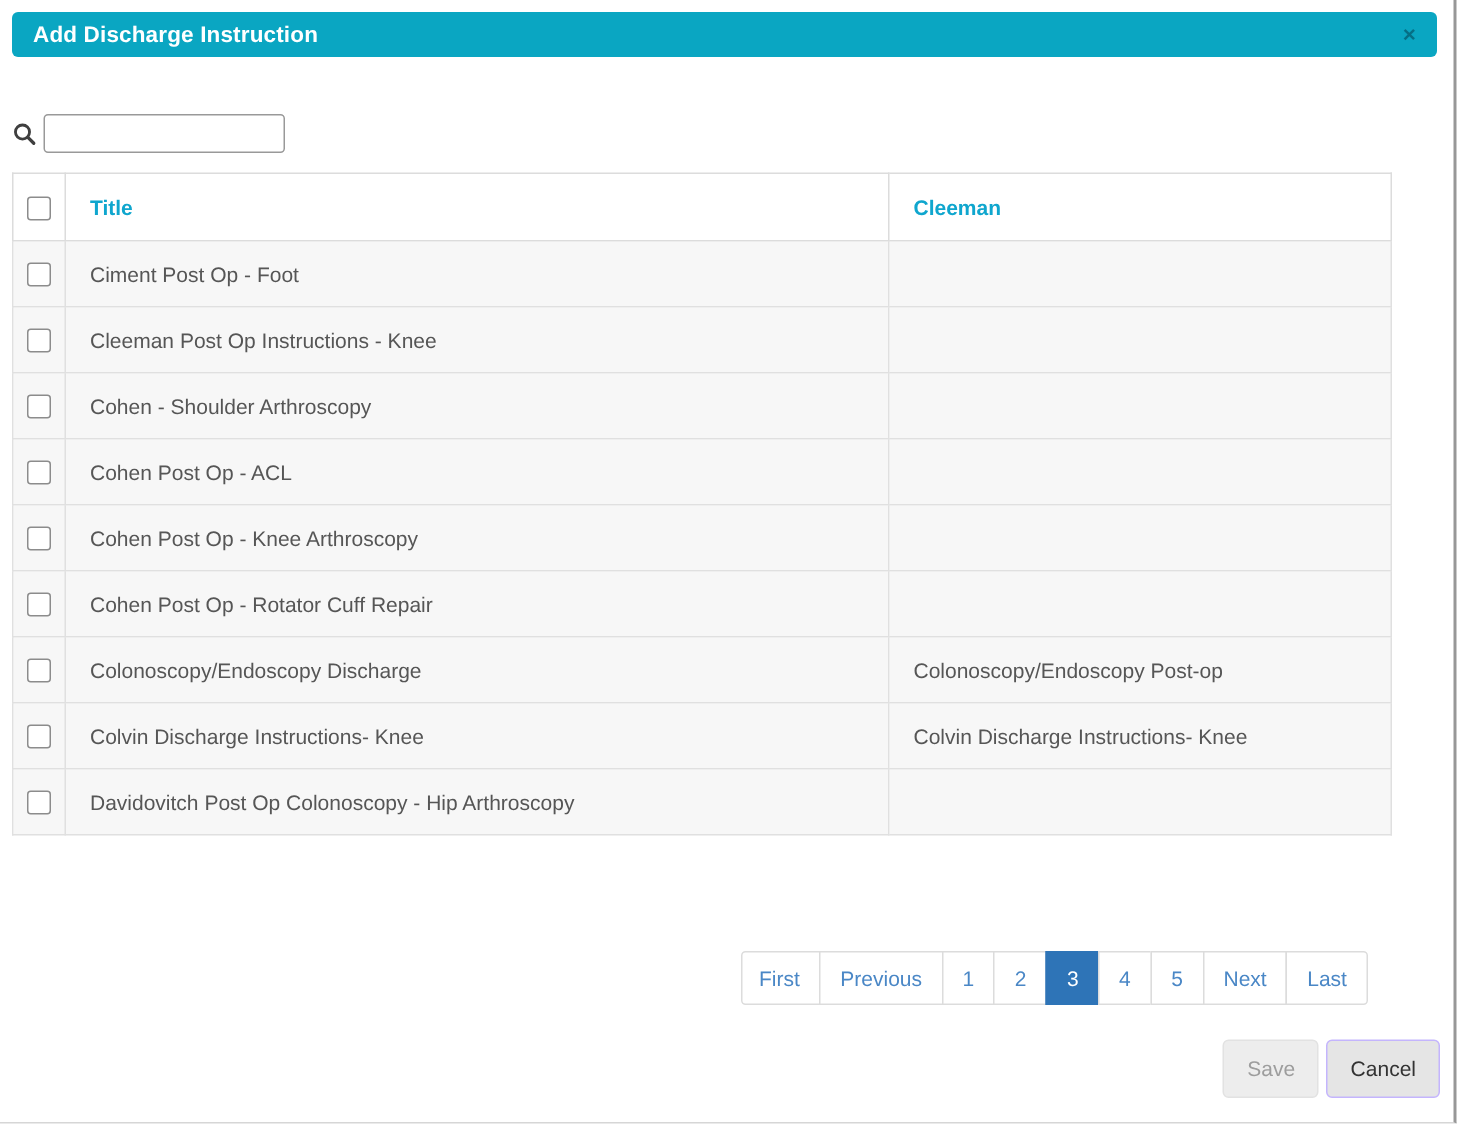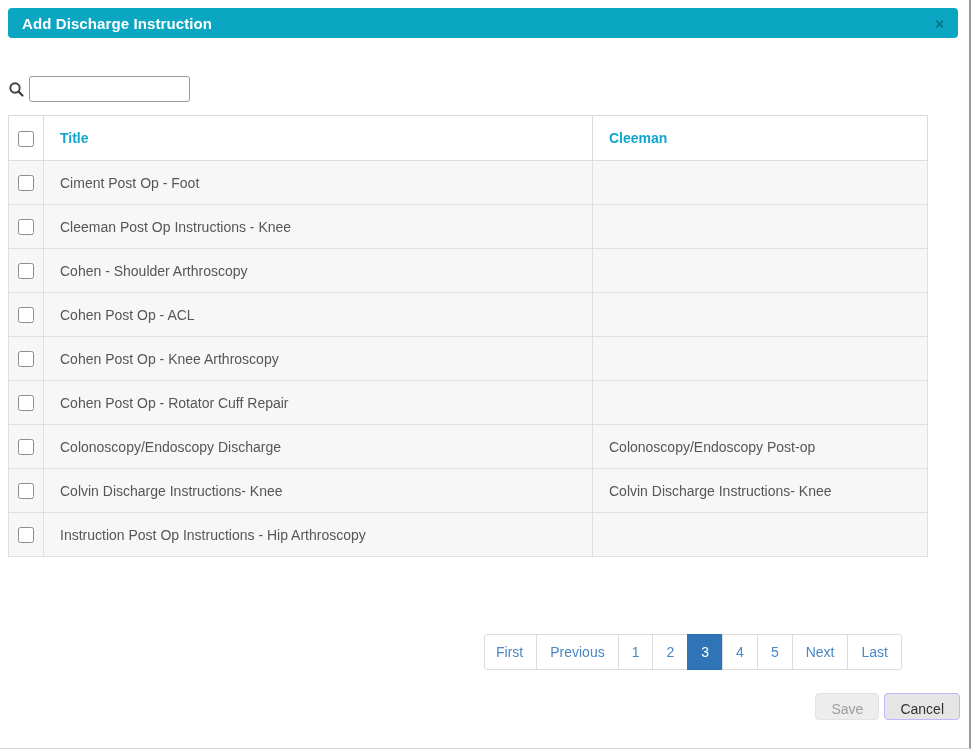--- a/index.html
+++ b/index.html
@@ -46,27 +46,27 @@
     display:inline-block;width:14px;height:14px;border:1px solid #8c8c8c;
     border-radius:2.5px;background:#fff;vertical-align:middle;cursor:pointer;
   }
   
   .pagination{position:absolute;left:480px;top:634px;display:flex;}
   .page-item{
     display:block;height:34px;line-height:34px;padding:0 13px;border:1px solid #dcdcdc;
     margin-left:-1px;background:#fff;color:#4a87c6;font-size:14px;text-decoration:none;
     cursor:pointer;
   }
-  .page-item:first-child{border-radius:3px 0 0 3px;margin-left:4px;padding-left:11px;}
+  .page-item:first-child{border-radius:3px 0 0 3px;margin-left:14px;padding-left:11px;}
   .page-item:last-child{border-radius:0 3px 3px 0;}
   .page-item.active{background:#2e74b7;border-color:#2e74b7;color:#fff;}
   
   .footer{position:absolute;top:693px;right:9px;display:flex;gap:5px;}
   .btn{
-    height:27px;padding:0 15px;font-size:14px;border-radius:4px;font-family:inherit;
+    height:39px;padding:0 15px;font-size:14px;border-radius:4px;font-family:inherit;
     cursor:pointer;line-height:31px;
   }
   .btn-save{background:#ededed;color:#9d9d9d;border:1px solid #e2e2e2;cursor:default;}
   .btn-cancel{background:#e5e5e5;color:#333333;border:1px solid #c4b5fd;}
 </style>
 </head>
 <body>
 
 <div class="modal">
 
@@ -131,21 +131,21 @@
           <td>Colonoscopy/Endoscopy Discharge</td>
           <td>Colonoscopy/Endoscopy Post-op</td>
         </tr>
         <tr>
           <td class="cb-col"><span class="checkbox"></span></td>
           <td>Colvin Discharge Instructions- Knee</td>
           <td>Colvin Discharge Instructions- Knee</td>
         </tr>
         <tr>
           <td class="cb-col"><span class="checkbox"></span></td>
-          <td>Instruction Post Op Instructions - Hip Arthroscopy</td>
+          <td>Davidovitch Post Op Colonoscopy - Hip Arthroscopy</td>
           <td></td>
         </tr>
       </tbody>
   </table>
 
   <nav class="pagination">
       <a class="page-item" href="#">First</a>
       <a class="page-item" href="#">Previous</a>
       <a class="page-item" href="#">1</a>
       <a class="page-item" href="#">2</a>

